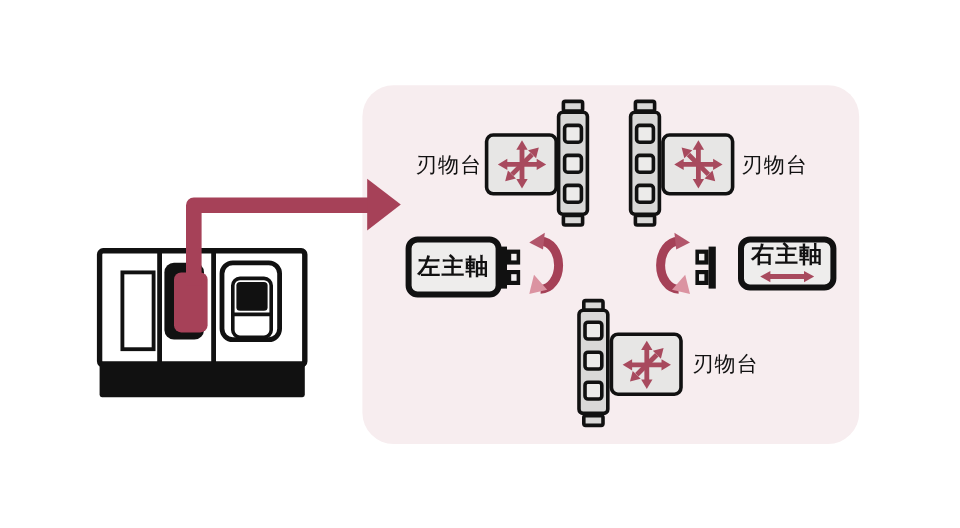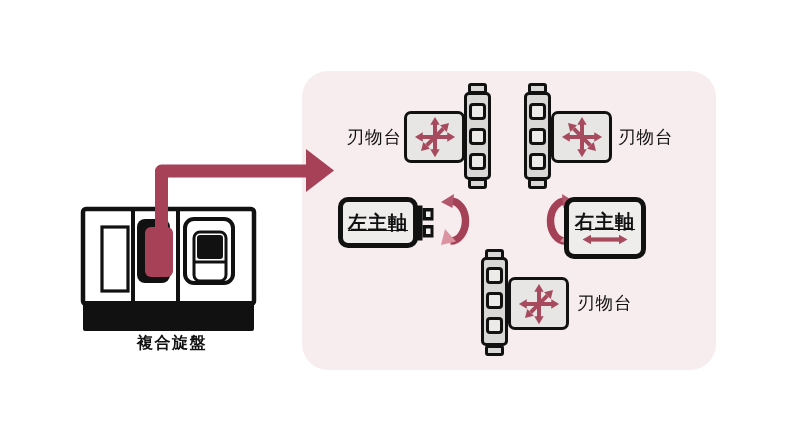--- a/index.html
+++ b/index.html
@@ -17,21 +17,21 @@
   .turret{width:27px;height:106px;}
   .turret .cap{position:absolute;left:4px;width:19px;height:11px;background:#d9d8d7;
                border:3px solid #111;border-radius:3px;box-sizing:border-box;}
   .turret .strip{position:absolute;left:0;top:9px;width:27px;height:88px;background:#d9d8d7;
                  border:3.5px solid #111;border-radius:5px;box-sizing:border-box;}
   .turret .sq{position:absolute;left:5px;width:17px;height:17px;background:#ecebea;
               border:3px solid #111;border-radius:4px;box-sizing:border-box;}
   
   .spindle{background:#eeedec;border:5px solid #111;border-radius:10px;
            display:flex;flex-direction:column;align-items:center;justify-content:center;}
-  .spindle .txt{font-size:19px;font-weight:bold;line-height:20px;letter-spacing:1px;text-decoration:underline;}
+  .spindle .txt{font-size:19px;font-weight:bold;line-height:20px;letter-spacing:1px;}
   
   .lbl{font-size:17.5px;font-weight:normal;line-height:22px;letter-spacing:1px;white-space:nowrap;}
   .machine-label{font-size:16px;font-weight:bold;text-align:center;letter-spacing:1.5px;}
   .mirror{transform:scaleX(-1);}
   svg{display:block;}
 </style>
 </head>
 <body>
 
 <div class="stage">
@@ -76,21 +76,20 @@
     <line x1="100" y1="4" x2="100" y2="99" stroke="#111" stroke-width="4"></line>
     <rect x="24" y="22" width="26" height="64" fill="#fff" stroke="#111" stroke-width="3.2"></rect>
     <rect x="59" y="14" width="33" height="64" rx="8" fill="#111"></rect>
     <rect x="67" y="22" width="28" height="50" rx="6" fill="#a64158"></rect>
     <rect x="107" y="14" width="48" height="64" rx="9" fill="#fff" stroke="#111" stroke-width="4"></rect>
     <rect x="116" y="27" width="32" height="49" rx="6" fill="#fff" stroke="#111" stroke-width="3"></rect>
     <rect x="119" y="30" width="26" height="24" rx="3" fill="#111"></rect>
     <line x1="117" y1="57" x2="147" y2="57" stroke="#111" stroke-width="3"></line>
     <rect x="5" y="96" width="171" height="30" rx="2" fill="#111"></rect>
   </svg>
-  <div class="abs machine-label" style="left:108px;top:333px;width:128px">複合旋盤</div>
 
   <svg class="abs" style="left:145px;top:138px" width="195" height="108" viewBox="0 0 195 108">
     <path d="M16.5,100 L16.5,33 L163,33" stroke="#a64158" stroke-width="13" fill="none" stroke-linejoin="round"></path>
     <polygon points="161,11 189,32.5 161,54" fill="#a64158"></polygon>
   </svg>
 
   <div class="abs lbl" style="left:336px;top:126px;width:66px;text-align:right">刃物台</div>
   <div class="abs toolbox" style="left:404px;top:111px;width:61px;height:52px">
     <svg width="42" height="42">
         <use href="#ma"></use>
@@ -129,21 +128,21 @@
   <svg class="abs" style="left:441px;top:192px" width="30" height="58">
       <use href="#rot"></use>
     </svg>
 
   <svg class="abs mirror" style="left:545px;top:192px" width="30" height="58">
       <use href="#rot"></use>
     </svg>
   <svg class="abs mirror" style="left:579px;top:205px" width="18" height="36">
       <use href="#chuck"></use>
     </svg>
-  <div class="abs spindle" style="left:564px;top:197px;width:82px;height:62px">
+  <div class="abs spindle" style="left:615px;top:197px;width:82px;height:45px">
     <div class="txt">右主軸</div>
     <svg width="46" height="11" viewBox="0 0 46 11" style="margin-top:2px">
       <line x1="7" y1="5.5" x2="39" y2="5.5" stroke="#a84a5e" stroke-width="4.2"></line>
       <polygon points="0.5,5.5 9,0.8 9,10.2" fill="#a84a5e"></polygon>
       <polygon points="45.5,5.5 37,0.8 37,10.2" fill="#a84a5e"></polygon>
     </svg>
   </div>
 
   <div class="abs turret" style="left:481px;top:249px">
     <div class="cap" style="top:0"></div>

